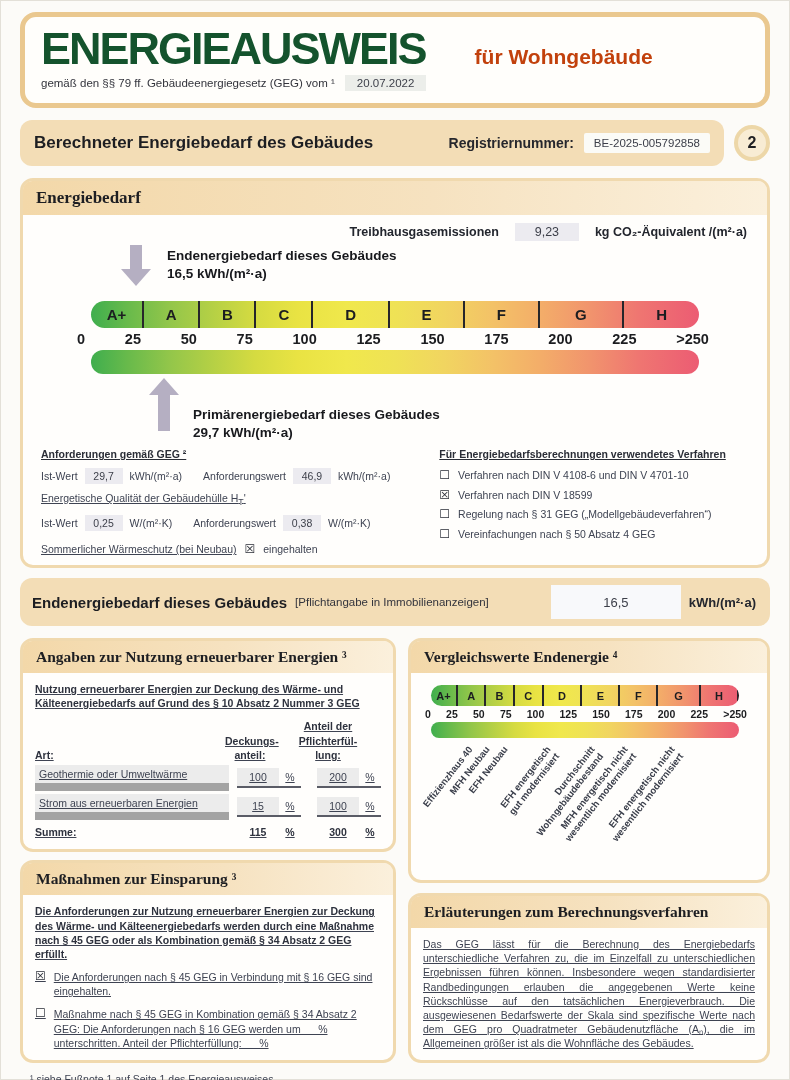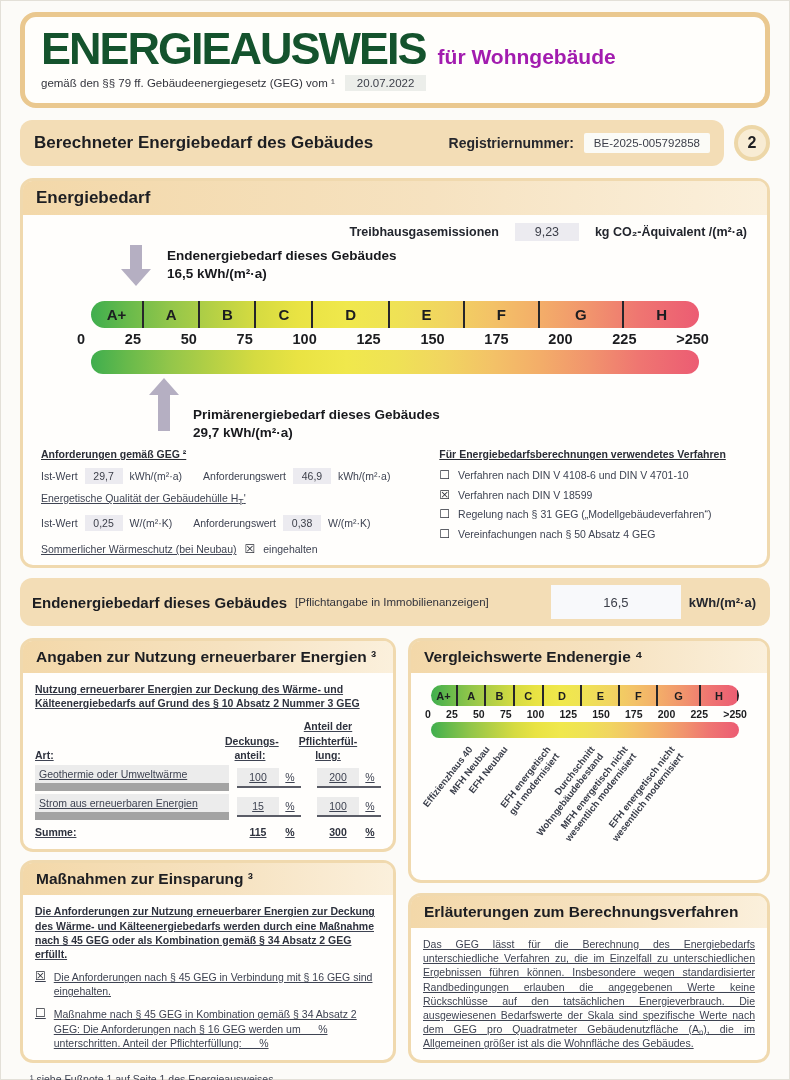--- a/index.html
+++ b/index.html
@@ -12,21 +12,21 @@
   }
   .page { width:790px; height:1080px; padding:12px 20px 6px 20px; }
 
   
   .header-box {
     border:5px solid #eac88f; border-radius:16px; background:#fffefb;
     padding:8px 16px 10px 16px; height:96px;
   }
   .title-row { display:flex; align-items:baseline; gap:12px; }
   .main-title { font-size:45px; font-weight:bold; letter-spacing:-2px; color:#14532d; line-height:1.05; }
-  .title-suffix { font-size:21px; font-weight:bold; color:#a21caf; }
+  .title-suffix { font-size:21px; font-weight:bold; color:#c2410c;margin-left:37px; }
   .law-row { display:flex; align-items:center; gap:10px; font-size:11.5px; color:#33343c; margin-top:3px; }
   .law-date { background:#eceeea; padding:2px 12px; color:#3c3f49; }
 
   
   .bar-row { display:flex; align-items:center; gap:10px; margin-top:12px; }
   .section-bar {
     flex:1; background:#f3ddb6; border-radius:12px; height:46px;
     display:flex; align-items:center; padding:0 14px; gap:10px;
   }
   .bar-title { font-size:17px; font-weight:bold; color:#1d1e22; }
@@ -35,21 +35,21 @@
   .page-circle {
     width:36px; height:36px; border-radius:50%; background:#f8ecd4; border:4px solid #edd7a8;
     display:flex; align-items:center; justify-content:center; font-size:16px; font-weight:bold; color:#1d1e22;
     flex:0 0 auto;
   }
 
   
   .fbox { border:3px solid #f0d9ae; border-radius:13px; background:#fffefc; }
   .fbox-header {
     background:linear-gradient(90deg,#f3d8a9 0%, #f6e2c0 55%, #fbf0dc 100%);
-    border-radius:9px 9px 0 0; padding:7px 13px; font-weight:bold; color:#1d1e22;
+    border-radius:9px 9px 0 0; padding:7px 13px; font-weight:bold; color:#1d1e22;font-family:Liberation Serif, serif;
   }
 
   
   .energie-box { margin-top:12px; height:390px; }
   .energie-box .fbox-header { font-size:17px; }
   .energie-body { padding:4px 14px 6px 14px; }
   .ghg-row { display:flex; align-items:center; justify-content:flex-end; gap:16px; font-size:12.5px; margin:4px 6px 0 0; }
   .ghg-label { font-weight:bold; }
   .ghg-value { background:#ecebf0; padding:2px 14px; color:#3c3f49; min-width:64px; text-align:center; }
   .ghg-unit { font-weight:bold; }

